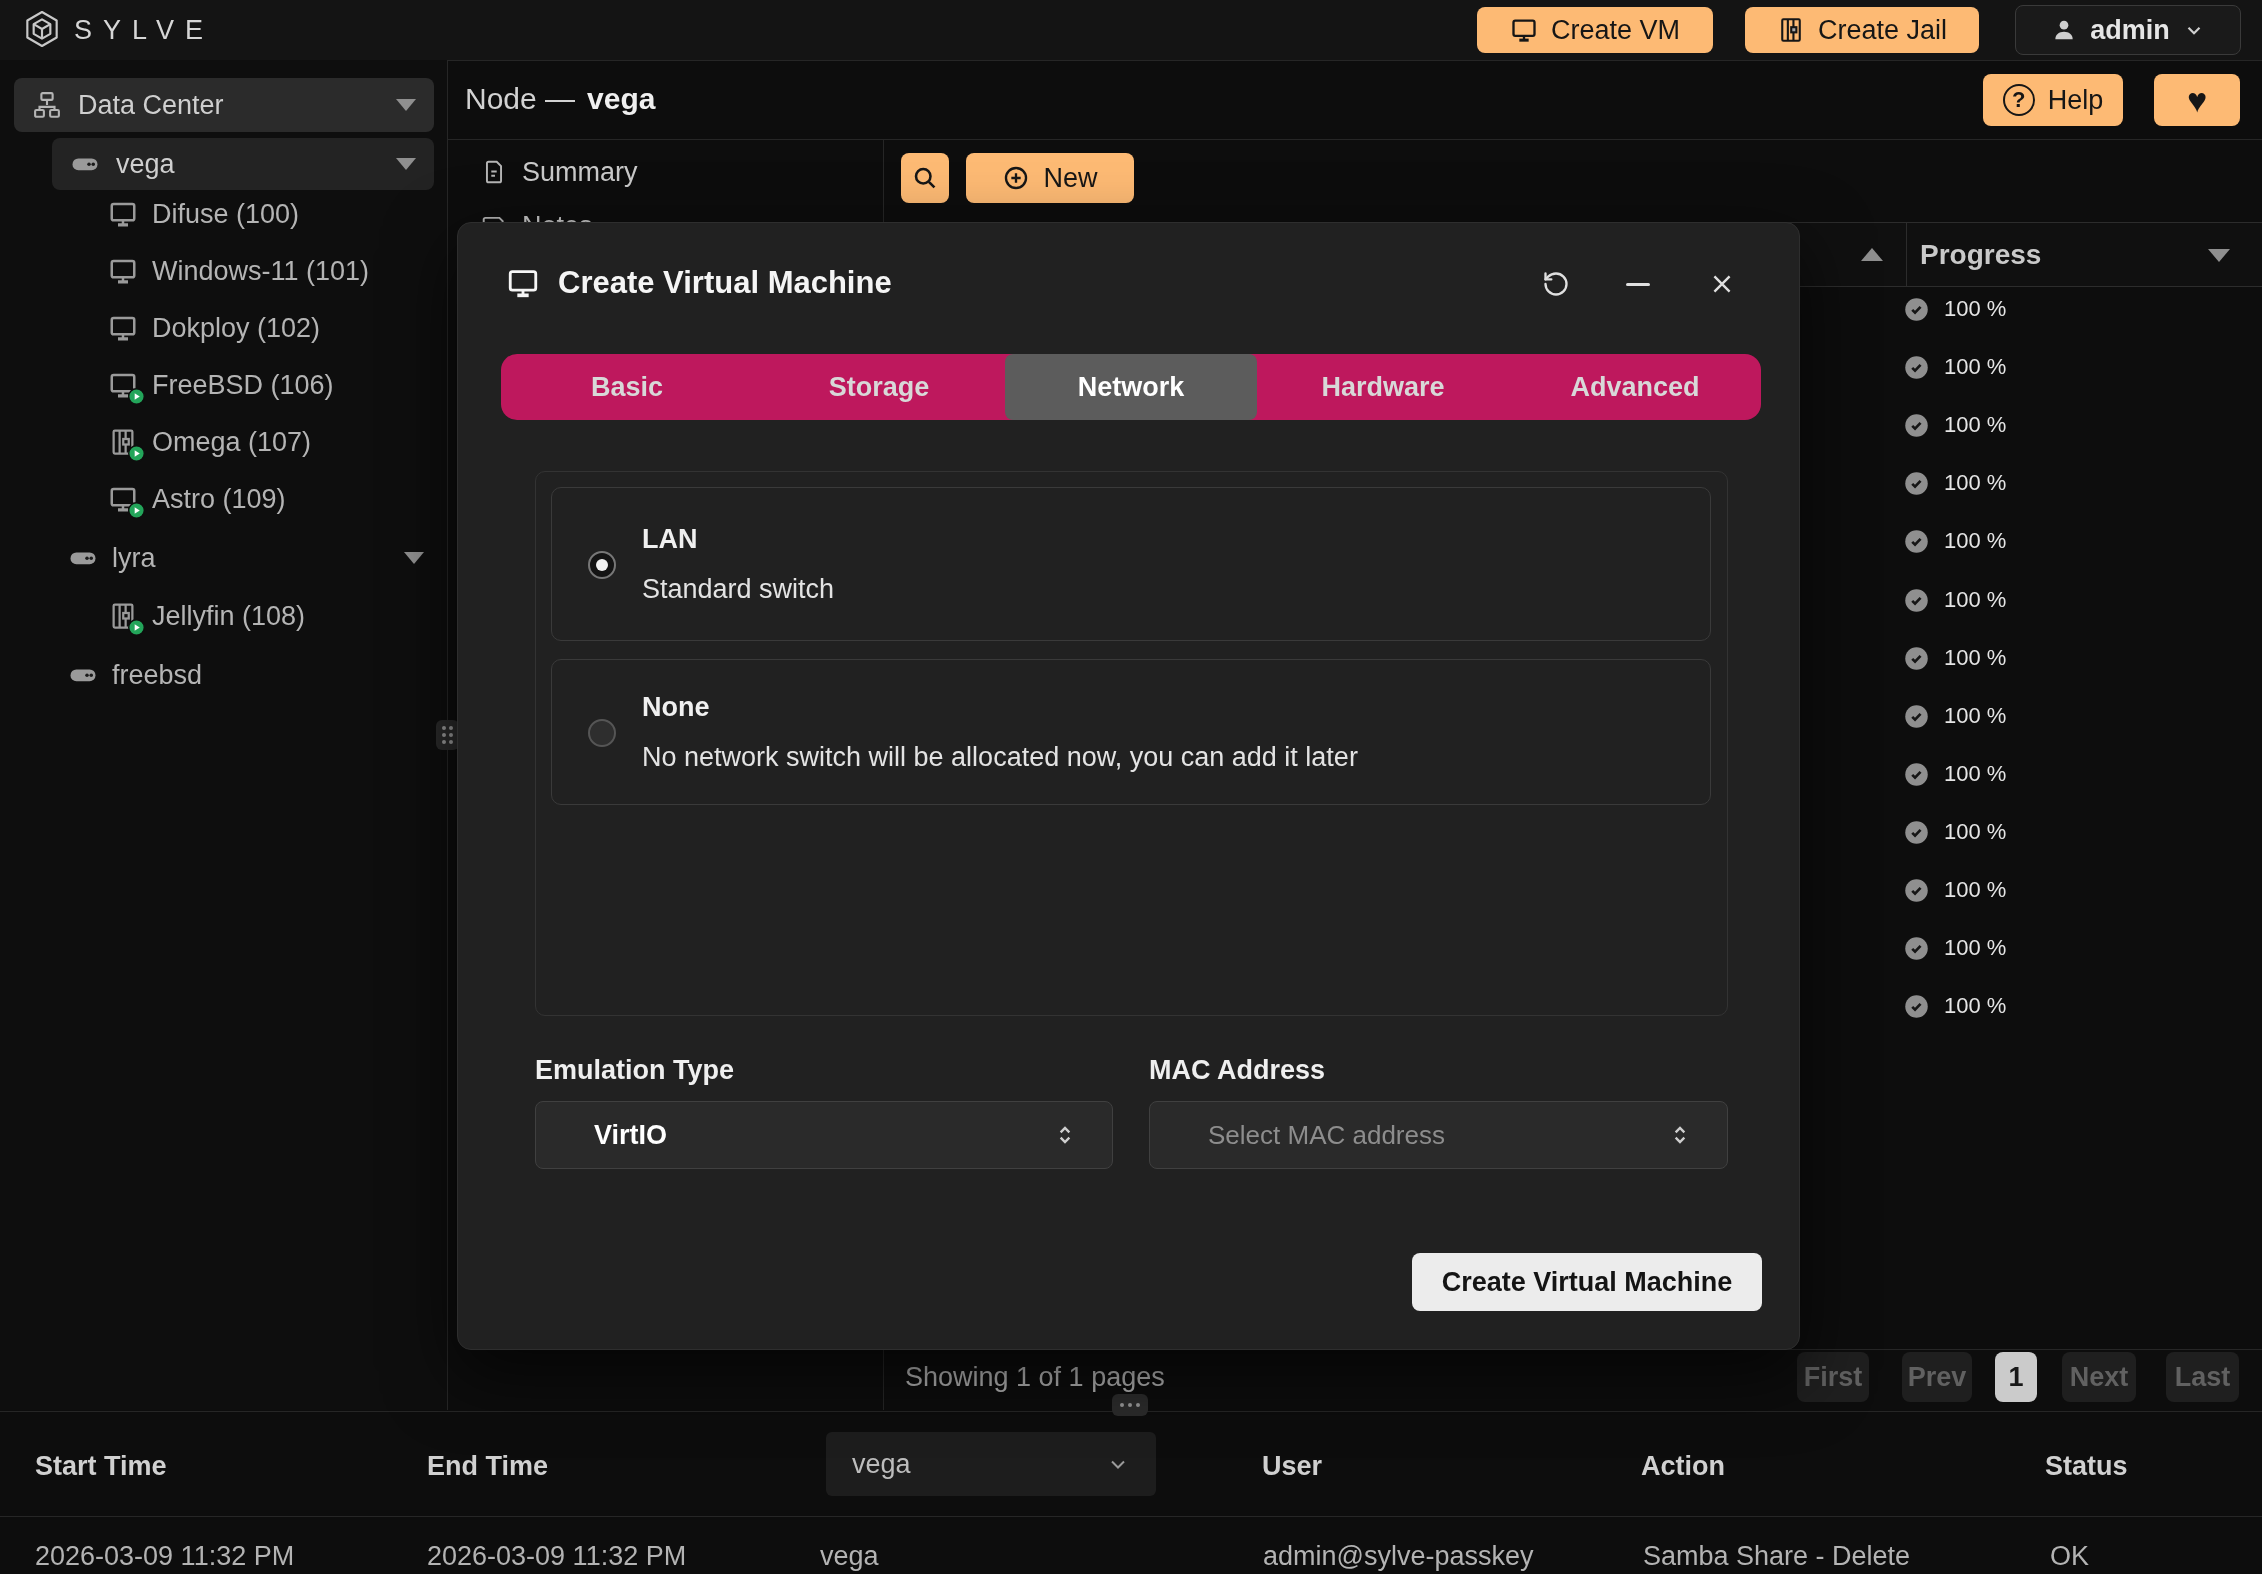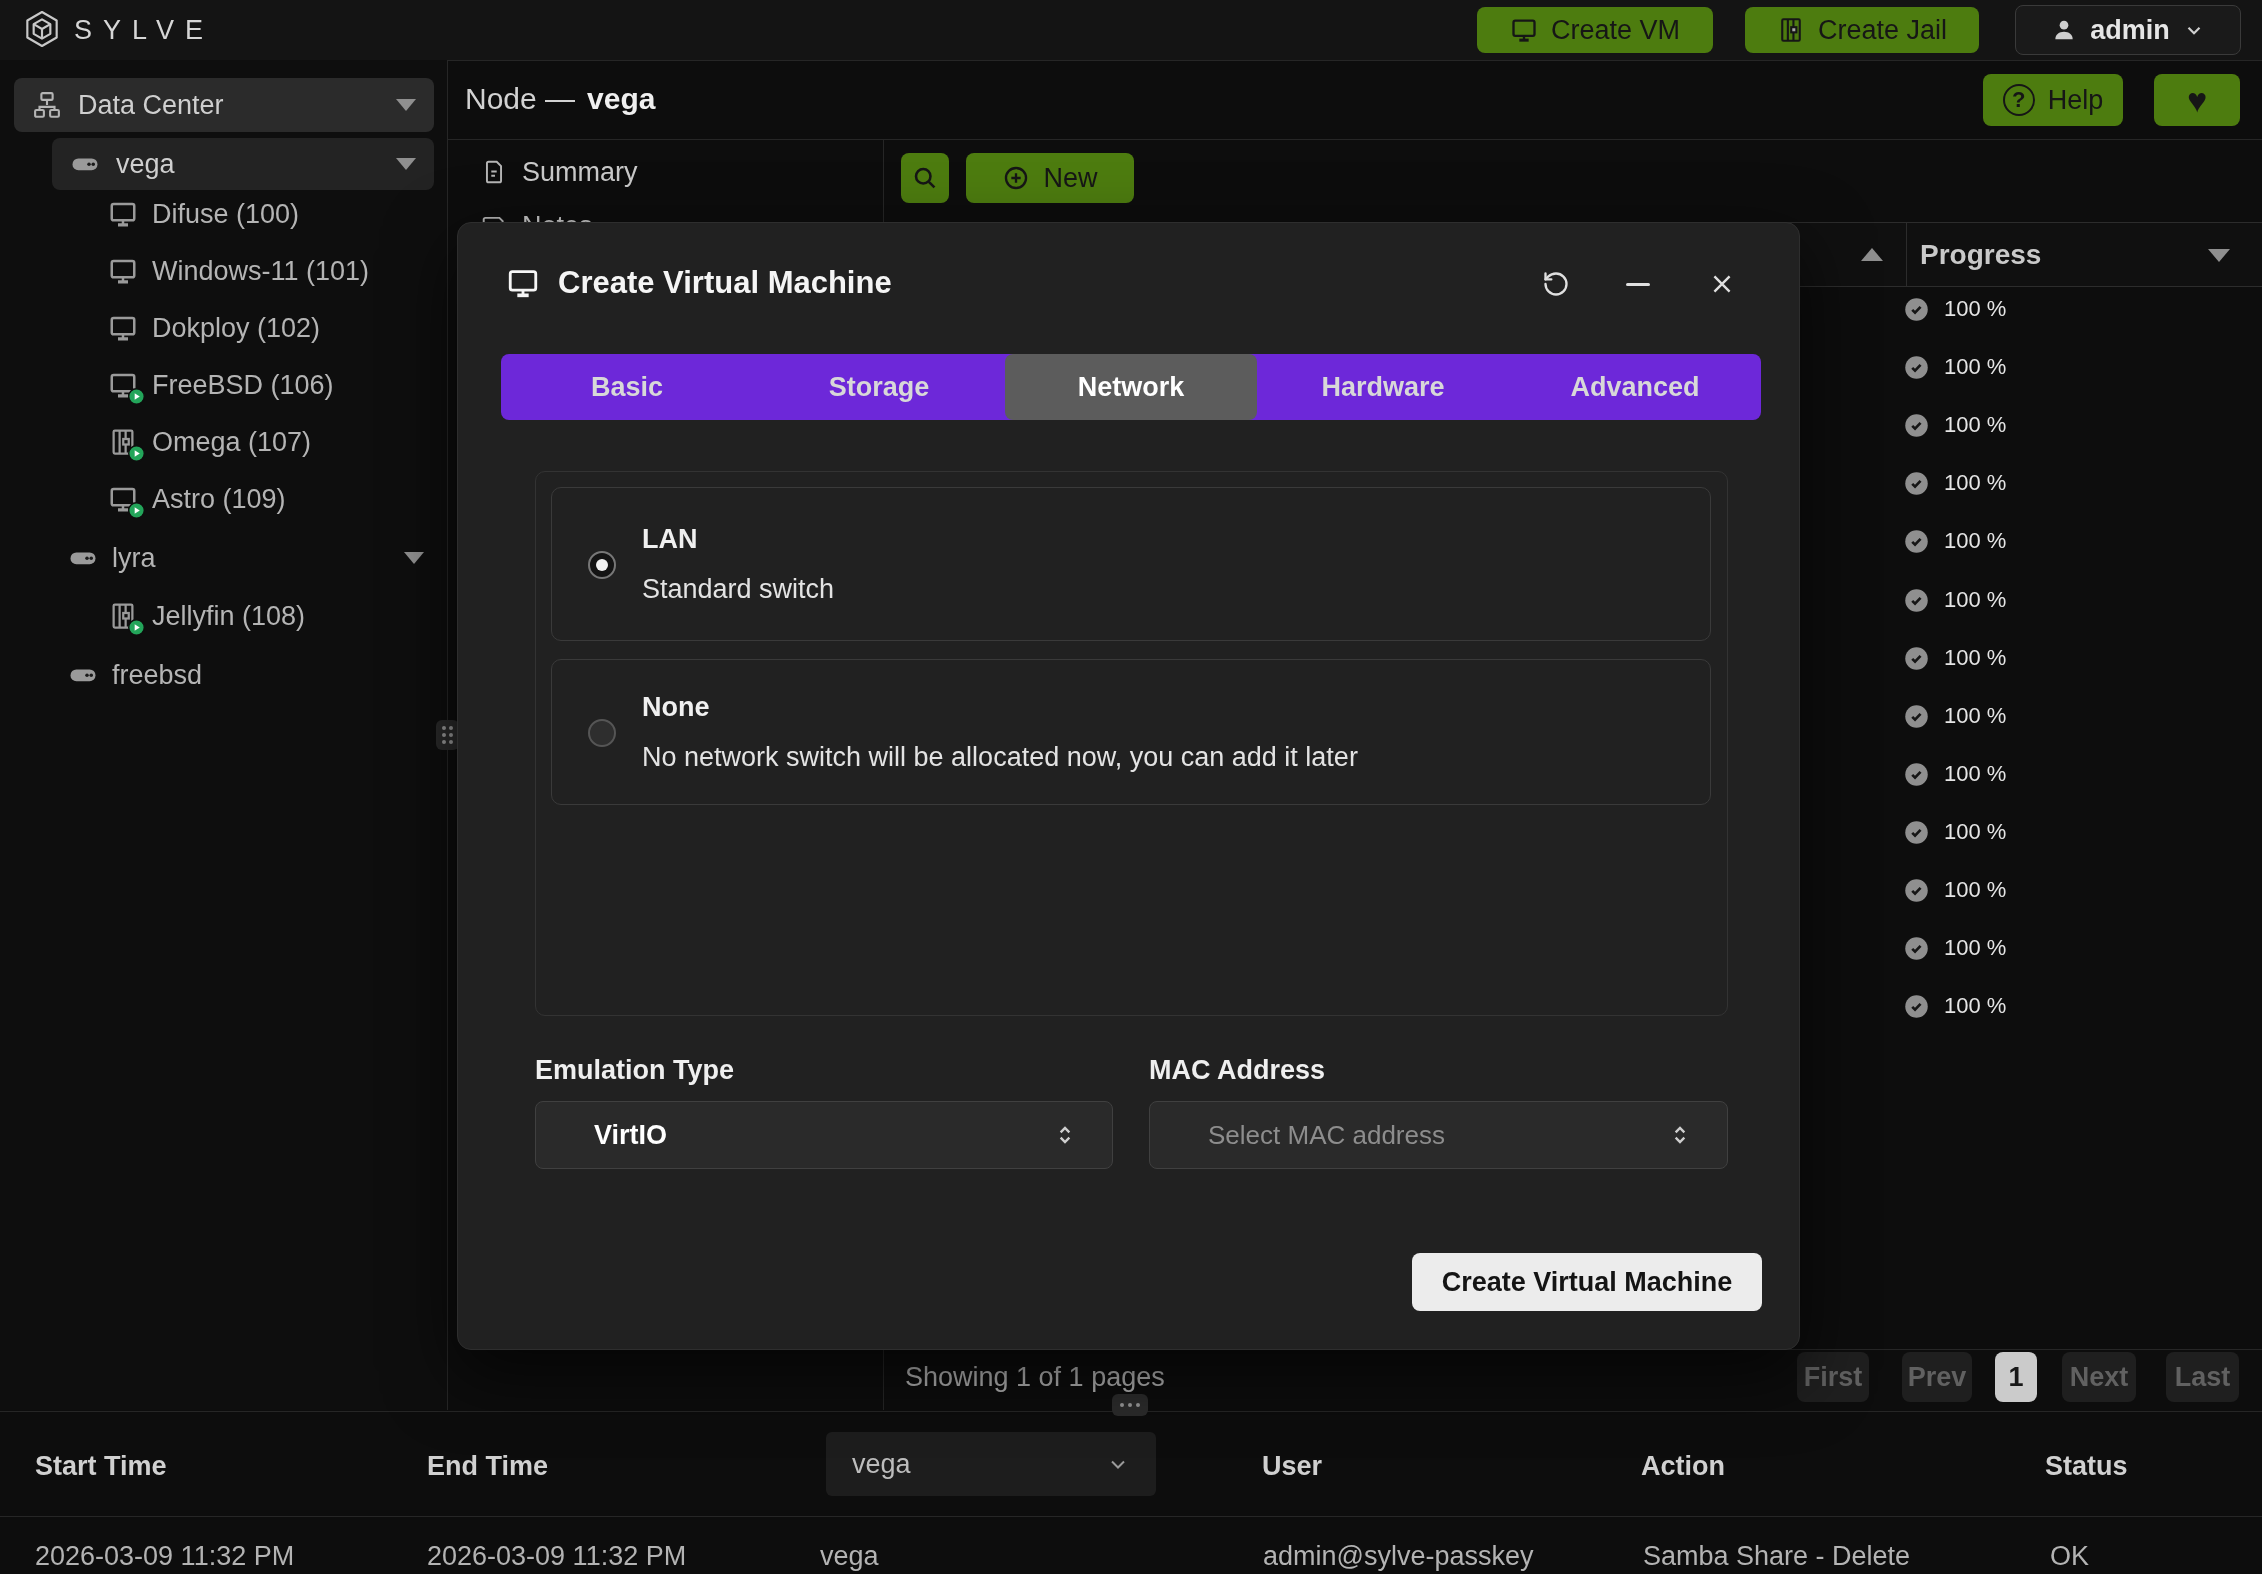--- a/index.html
+++ b/index.html
@@ -6,21 +6,21 @@
   #app{position:relative;width:2262px;height:1574px;overflow:hidden;
        font-family:"Liberation Sans","DejaVu Sans",sans-serif;color:#c7c7c7;
        background:#0d0d0d;}
   svg{display:block;}
 
   
   .topbar{position:absolute;left:0;top:0;width:2262px;height:60px;background:#141414;border-bottom:1px solid #262626;}
   .brand{position:absolute;left:74px;top:0;height:60px;line-height:60px;font-size:27px;letter-spacing:11px;color:#d6d6d6;font-weight:500;}
   .logo{position:absolute;left:22px;top:9px;}
   .btn-light{position:absolute;display:flex;align-items:center;justify-content:center;gap:13px;
-             background:#4d7c0f;color:#161616;border-radius:8px;font-size:27px;font-weight:500;cursor:pointer;}
+             background:#fdba74;color:#161616;border-radius:8px;font-size:27px;font-weight:500;cursor:pointer;}
   .btn-user{position:absolute;display:flex;align-items:center;justify-content:center;gap:13px;
             background:#1a1a1a;border:1px solid #3a3a3a;color:#e6e6e6;border-radius:8px;font-size:27px;font-weight:600;cursor:pointer;}
 
   
   .sidebar{position:absolute;left:0;top:60px;width:447px;height:1350px;border-right:1px solid #262626;background:#0e0e0e;}
   .tree-root{position:absolute;left:14px;top:18px;width:420px;height:54px;background:#2b2b2b;border-radius:8px;
              display:flex;align-items:center;gap:16px;padding:0 18px;box-sizing:border-box;font-size:27px;color:#cfcfcf;font-weight:500;}
   .tree-node{position:absolute;left:52px;top:78px;width:382px;height:52px;background:#232323;border-radius:8px;
              display:flex;align-items:center;gap:16px;padding:0 18px;box-sizing:border-box;font-size:27px;color:#cfcfcf;font-weight:500;}
   .tree-item{position:absolute;height:48px;display:flex;align-items:center;gap:14px;font-size:27px;color:#b4b4b4;cursor:pointer;}
@@ -75,21 +75,21 @@
   .bt-select{position:absolute;left:826px;top:1432px;width:330px;height:64px;background:#1d1d1d;border-radius:6px;
              display:flex;align-items:center;padding:0 26px;box-sizing:border-box;font-size:27px;color:#bdbdbd;cursor:pointer;}
   .hline-bthead{position:absolute;left:0;top:1516px;width:2262px;height:1px;background:#262626;}
   .bt-cell{position:absolute;top:1536px;height:40px;line-height:40px;font-size:27px;color:#b3b3b3;}
 
   
   .modal{position:absolute;left:457px;top:222px;width:1343px;height:1128px;background:#212121;border:1px solid #2e2e2e;
          border-radius:14px;box-shadow:0 24px 70px rgba(0,0,0,.65);z-index:20;box-sizing:border-box;}
   .modal-title{position:absolute;left:48px;top:42px;display:flex;align-items:center;gap:18px;font-size:31px;font-weight:700;color:#f5f5f5;}
   .mbtn{position:absolute;top:40px;width:42px;height:42px;display:flex;align-items:center;justify-content:center;cursor:pointer;color:#e0e0e0;}
-  .tabs{position:absolute;left:43px;top:131px;width:1260px;height:66px;background:#6d28d9;border-radius:8px;display:flex;}
+  .tabs{position:absolute;left:43px;top:131px;width:1260px;height:66px;background:#be185d;border-radius:16px;display:flex;}
   .tab{flex:1;display:flex;align-items:center;justify-content:center;font-size:27px;font-weight:600;color:#d8d8d8;border-radius:8px;cursor:pointer;}
   .tab.active{background:#5c5c5c;color:#ffffff;}
   .groupbox{position:absolute;left:77px;top:248px;width:1193px;height:545px;border:1px solid #333333;border-radius:10px;box-sizing:border-box;}
   .optioncard{position:absolute;left:93px;width:1160px;border:1px solid #3a3a3a;border-radius:10px;box-sizing:border-box;cursor:pointer;}
   .opt-title{position:absolute;left:90px;font-size:27px;font-weight:700;color:#f0f0f0;}
   .opt-desc{position:absolute;left:90px;font-size:27px;font-weight:500;color:#e3e3e3;}
   .radio{position:absolute;left:36px;width:28px;height:28px;border-radius:50%;box-sizing:border-box;}
   .radio.on{background:#141414;border:2px solid #777;}
   .radio.on::after{content:"";position:absolute;left:6px;top:6px;width:12px;height:12px;border-radius:50%;background:#f2f2f2;}
   .radio.off{background:#2e2e2e;border:2px solid #555;}

